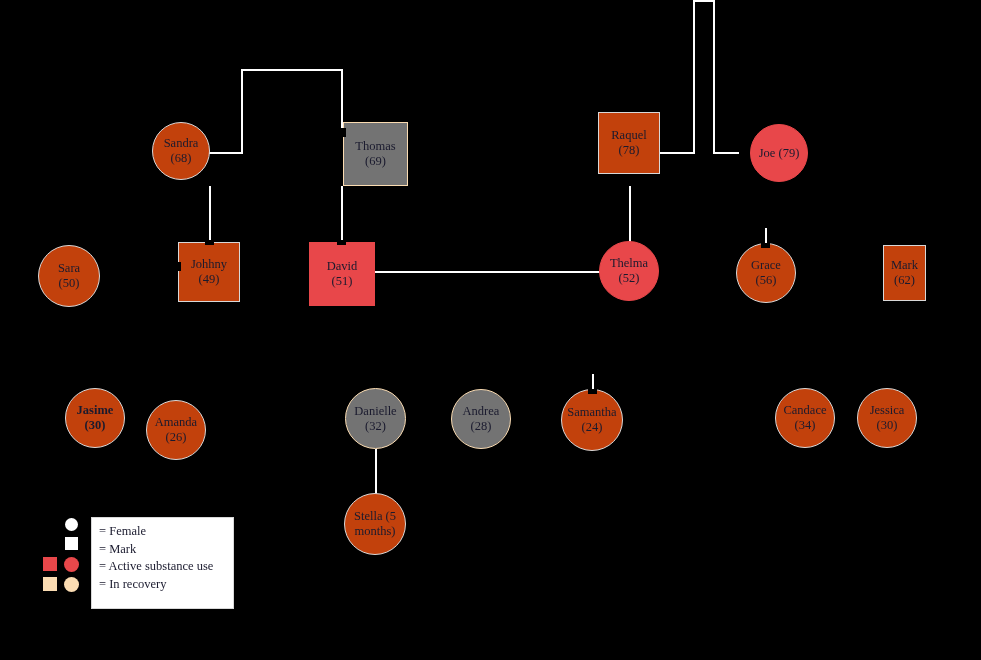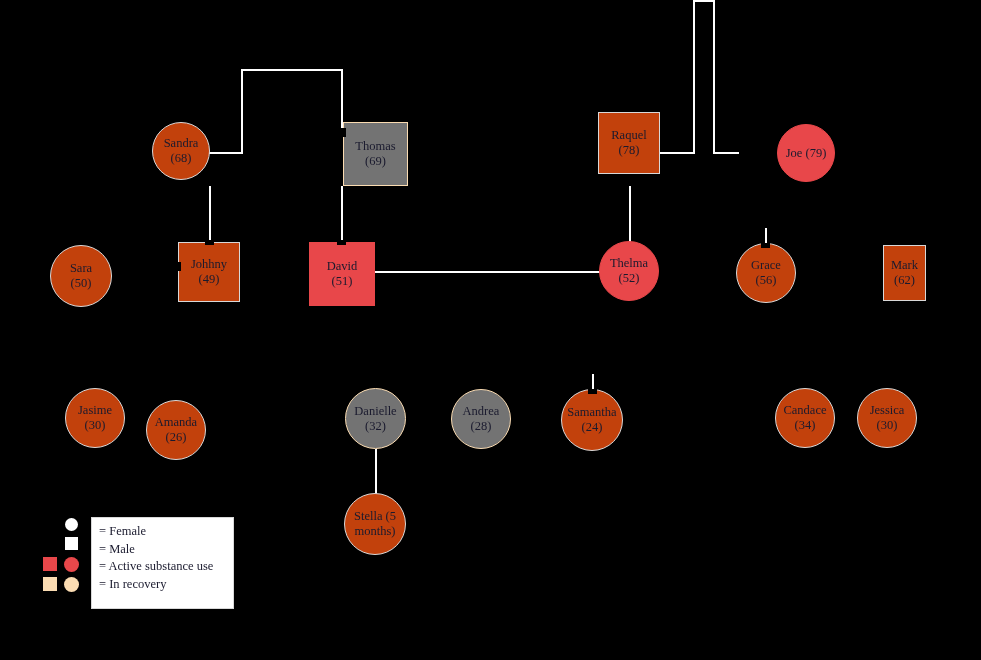--- a/index.html
+++ b/index.html
@@ -123,25 +123,25 @@
 
   <div class="node square recover" style="left:343px; top:122px; width:65px; height:64px;">
     <span class="label">Thomas<br>(69)</span>
   </div>
   <div class="notch left" style="left:341px; top:128px;"></div>
 
   <div class="node square" style="left:598px; top:112px; width:62px; height:62px;">
     <span class="label">Raquel<br>(78)</span>
   </div>
 
-  <div class="node circle active" style="left:777px; top:124px; width:58px; height:58px;">
+  <div class="node circle active" style="left:750px; top:124px; width:58px; height:58px;">
     <span class="label">Joe (79)</span>
   </div>
 
-  <div class="node circle" style="left:50px; top:245px; width:62px; height:62px;">
+  <div class="node circle" style="left:38px; top:245px; width:62px; height:62px;">
     <span class="label">Sara<br>(50)</span>
   </div>
 
   <div class="node square" style="left:178px; top:242px; width:62px; height:60px;">
     <span class="label">Johhny<br>(49)</span>
   </div>
   <div class="notch" style="left:205px; top:240px;"></div>
   <div class="notch left" style="left:176px; top:262px;"></div>
 
   <div class="node square active" style="left:309px; top:242px; width:66px; height:64px;">
@@ -155,21 +155,21 @@
 
   <div class="node circle" style="left:736px; top:243px; width:60px; height:60px;">
     <span class="label">Grace<br>(56)</span>
   </div>
   <div class="notch" style="left:761px; top:243px;"></div>
 
   <div class="node square" style="left:883px; top:245px; width:43px; height:56px;">
     <span class="label">Mark (62)</span>
   </div>
 
-  <div class="node circle" style="left:65px; top:388px; width:60px; height:60px;">
+  <div class="node circle" style="left:65px; top:388px; width:60px; height:60px;font-weight:bold;">
     <span class="label">Jasime<br>(30)</span>
   </div>
 
   <div class="node circle" style="left:146px; top:400px; width:60px; height:60px;">
     <span class="label">Amanda<br>(26)</span>
   </div>
 
   <div class="node circle recover" style="left:345px; top:388px; width:61px; height:61px;">
     <span class="label">Danielle<br>(32)</span>
   </div>
@@ -201,18 +201,18 @@
   <div class="lg-swatch lg-white" style="left:65px; top:537px; width:13px; height:13px;"></div>
 
   <div class="lg-swatch lg-red" style="left:43px; top:557px; width:14px; height:14px;"></div>
   <div class="lg-swatch lg-circle lg-red" style="left:64px; top:557px; width:15px; height:15px;"></div>
 
   <div class="lg-swatch lg-tan" style="left:43px; top:577px; width:14px; height:14px;"></div>
   <div class="lg-swatch lg-circle lg-tan" style="left:64px; top:577px; width:15px; height:15px;"></div>
 
   <div id="legend-text">
     <div>= Female</div>
-    <div>= Male</div>
+    <div>= Mark</div>
     <div>= Active substance use</div>
     <div>= In recovery</div>
   </div>
 
 </div>
 
 </body></html>

